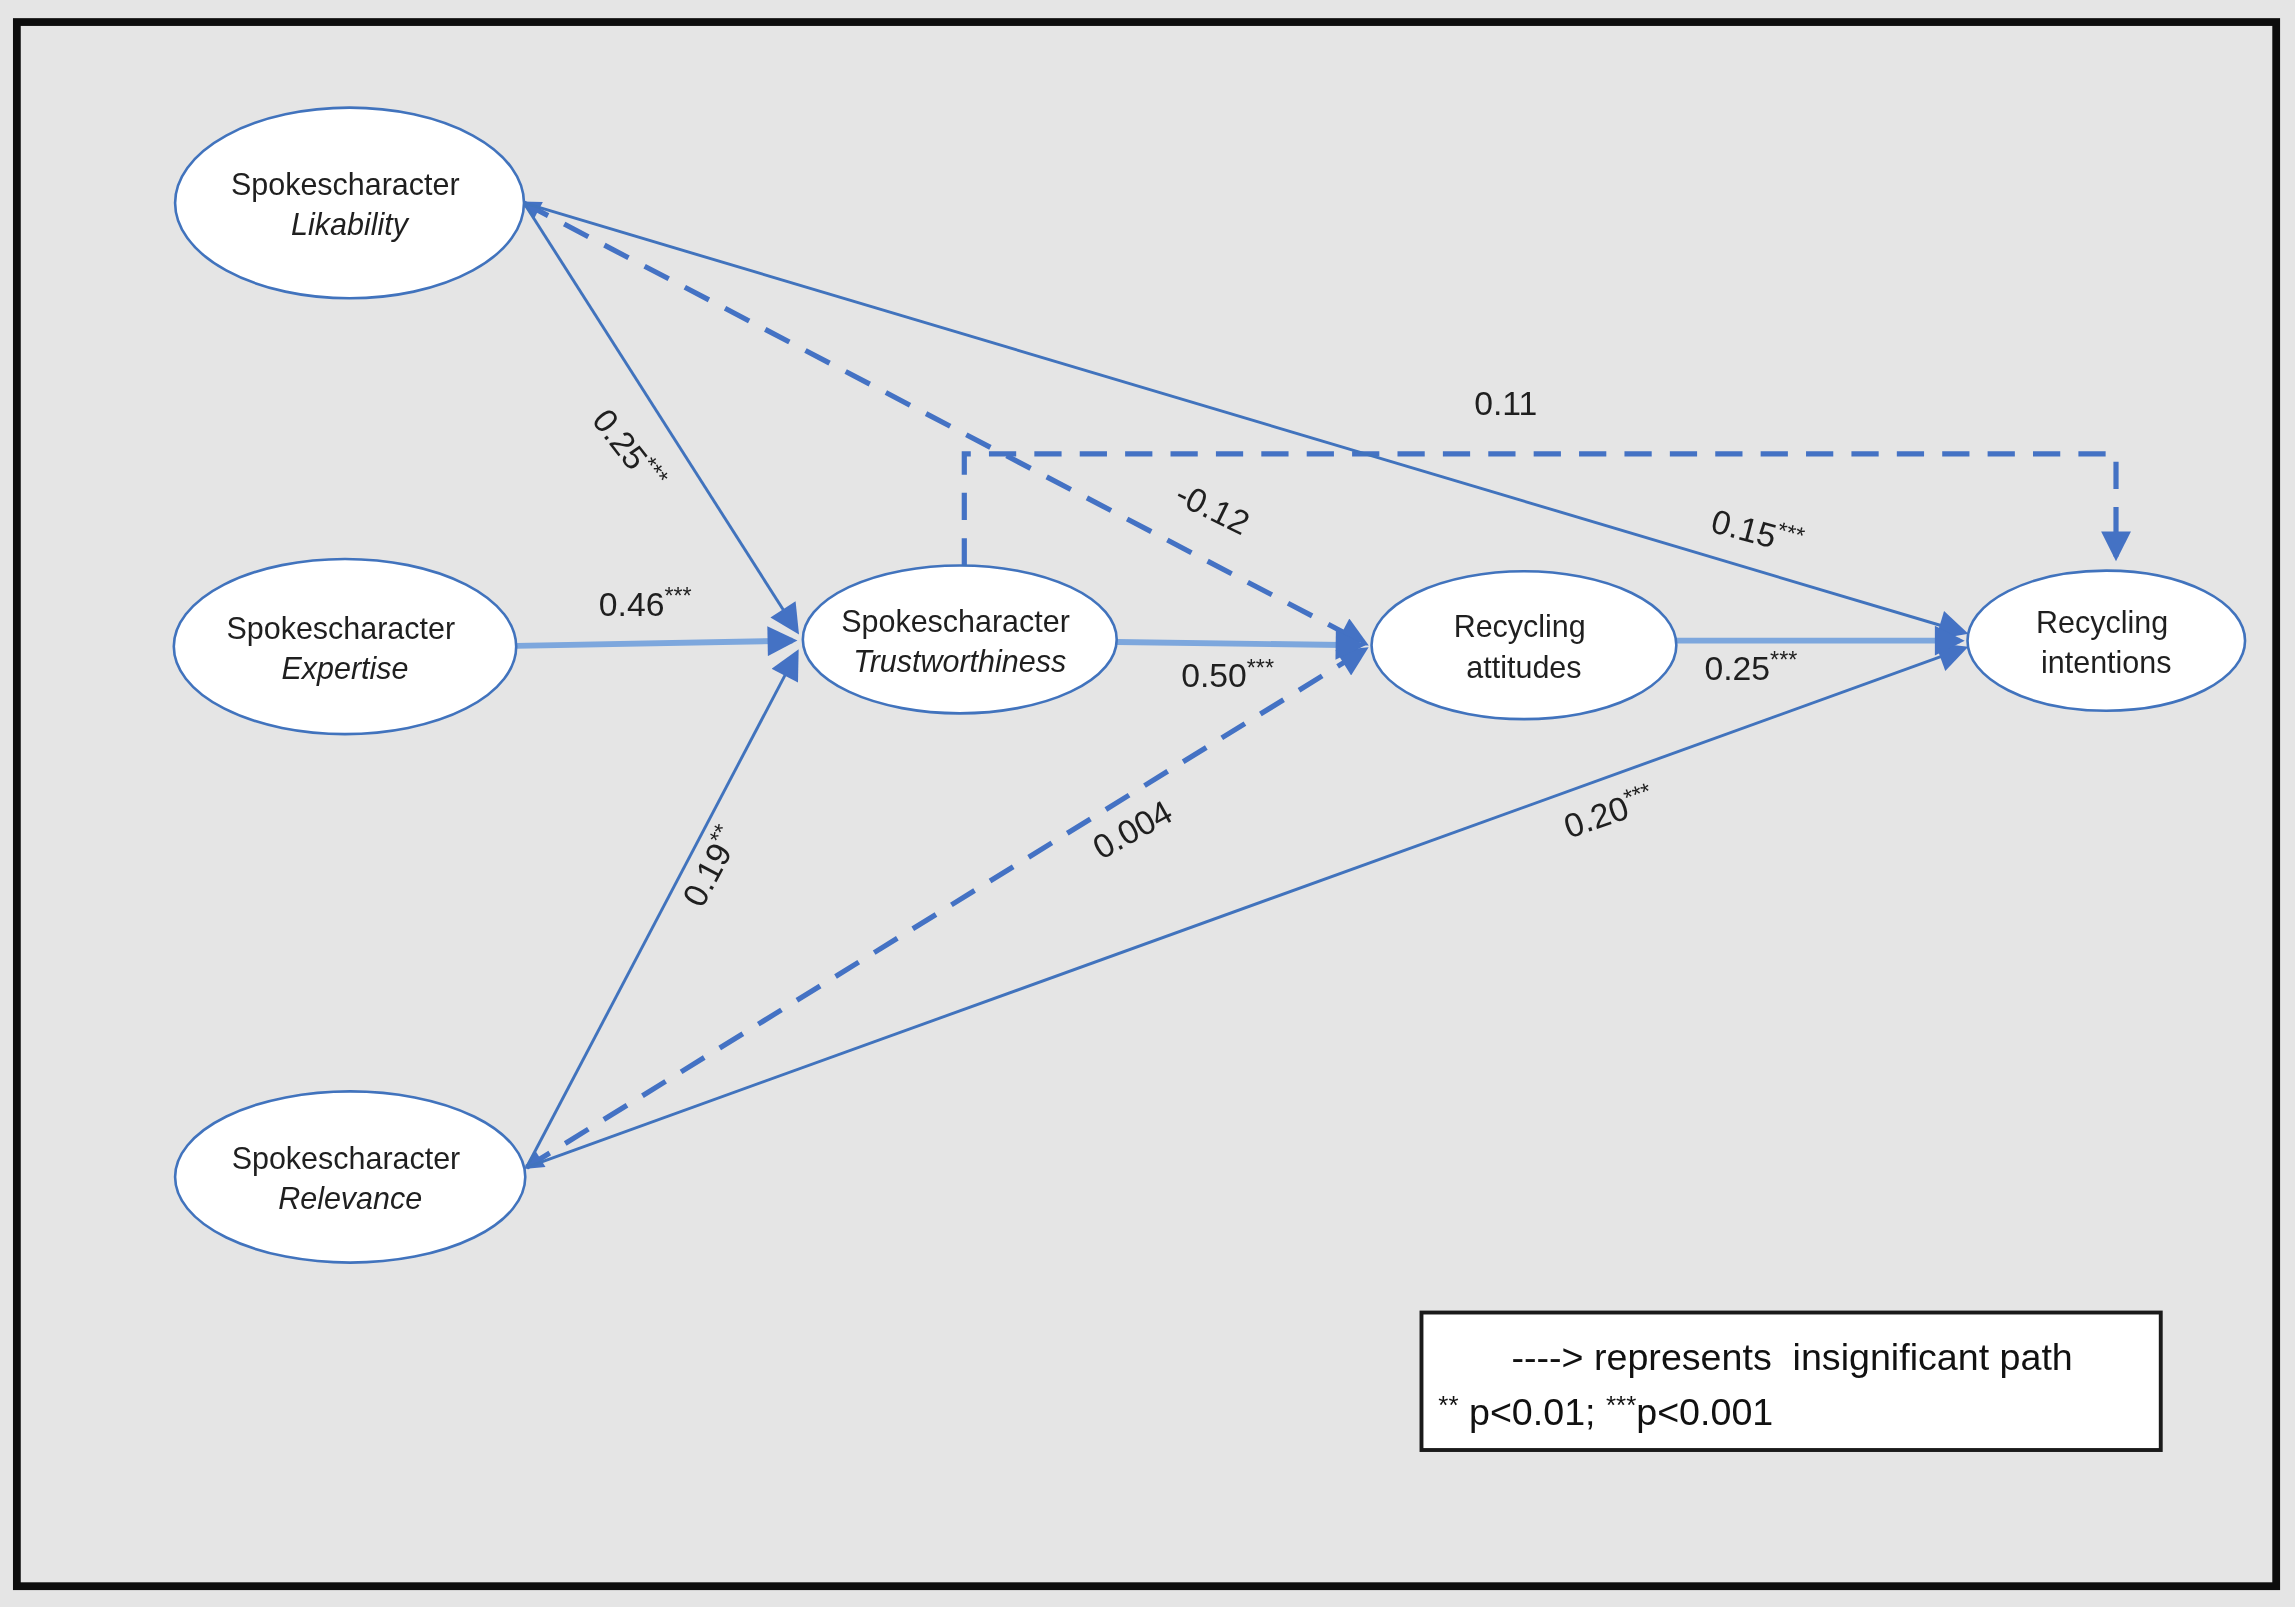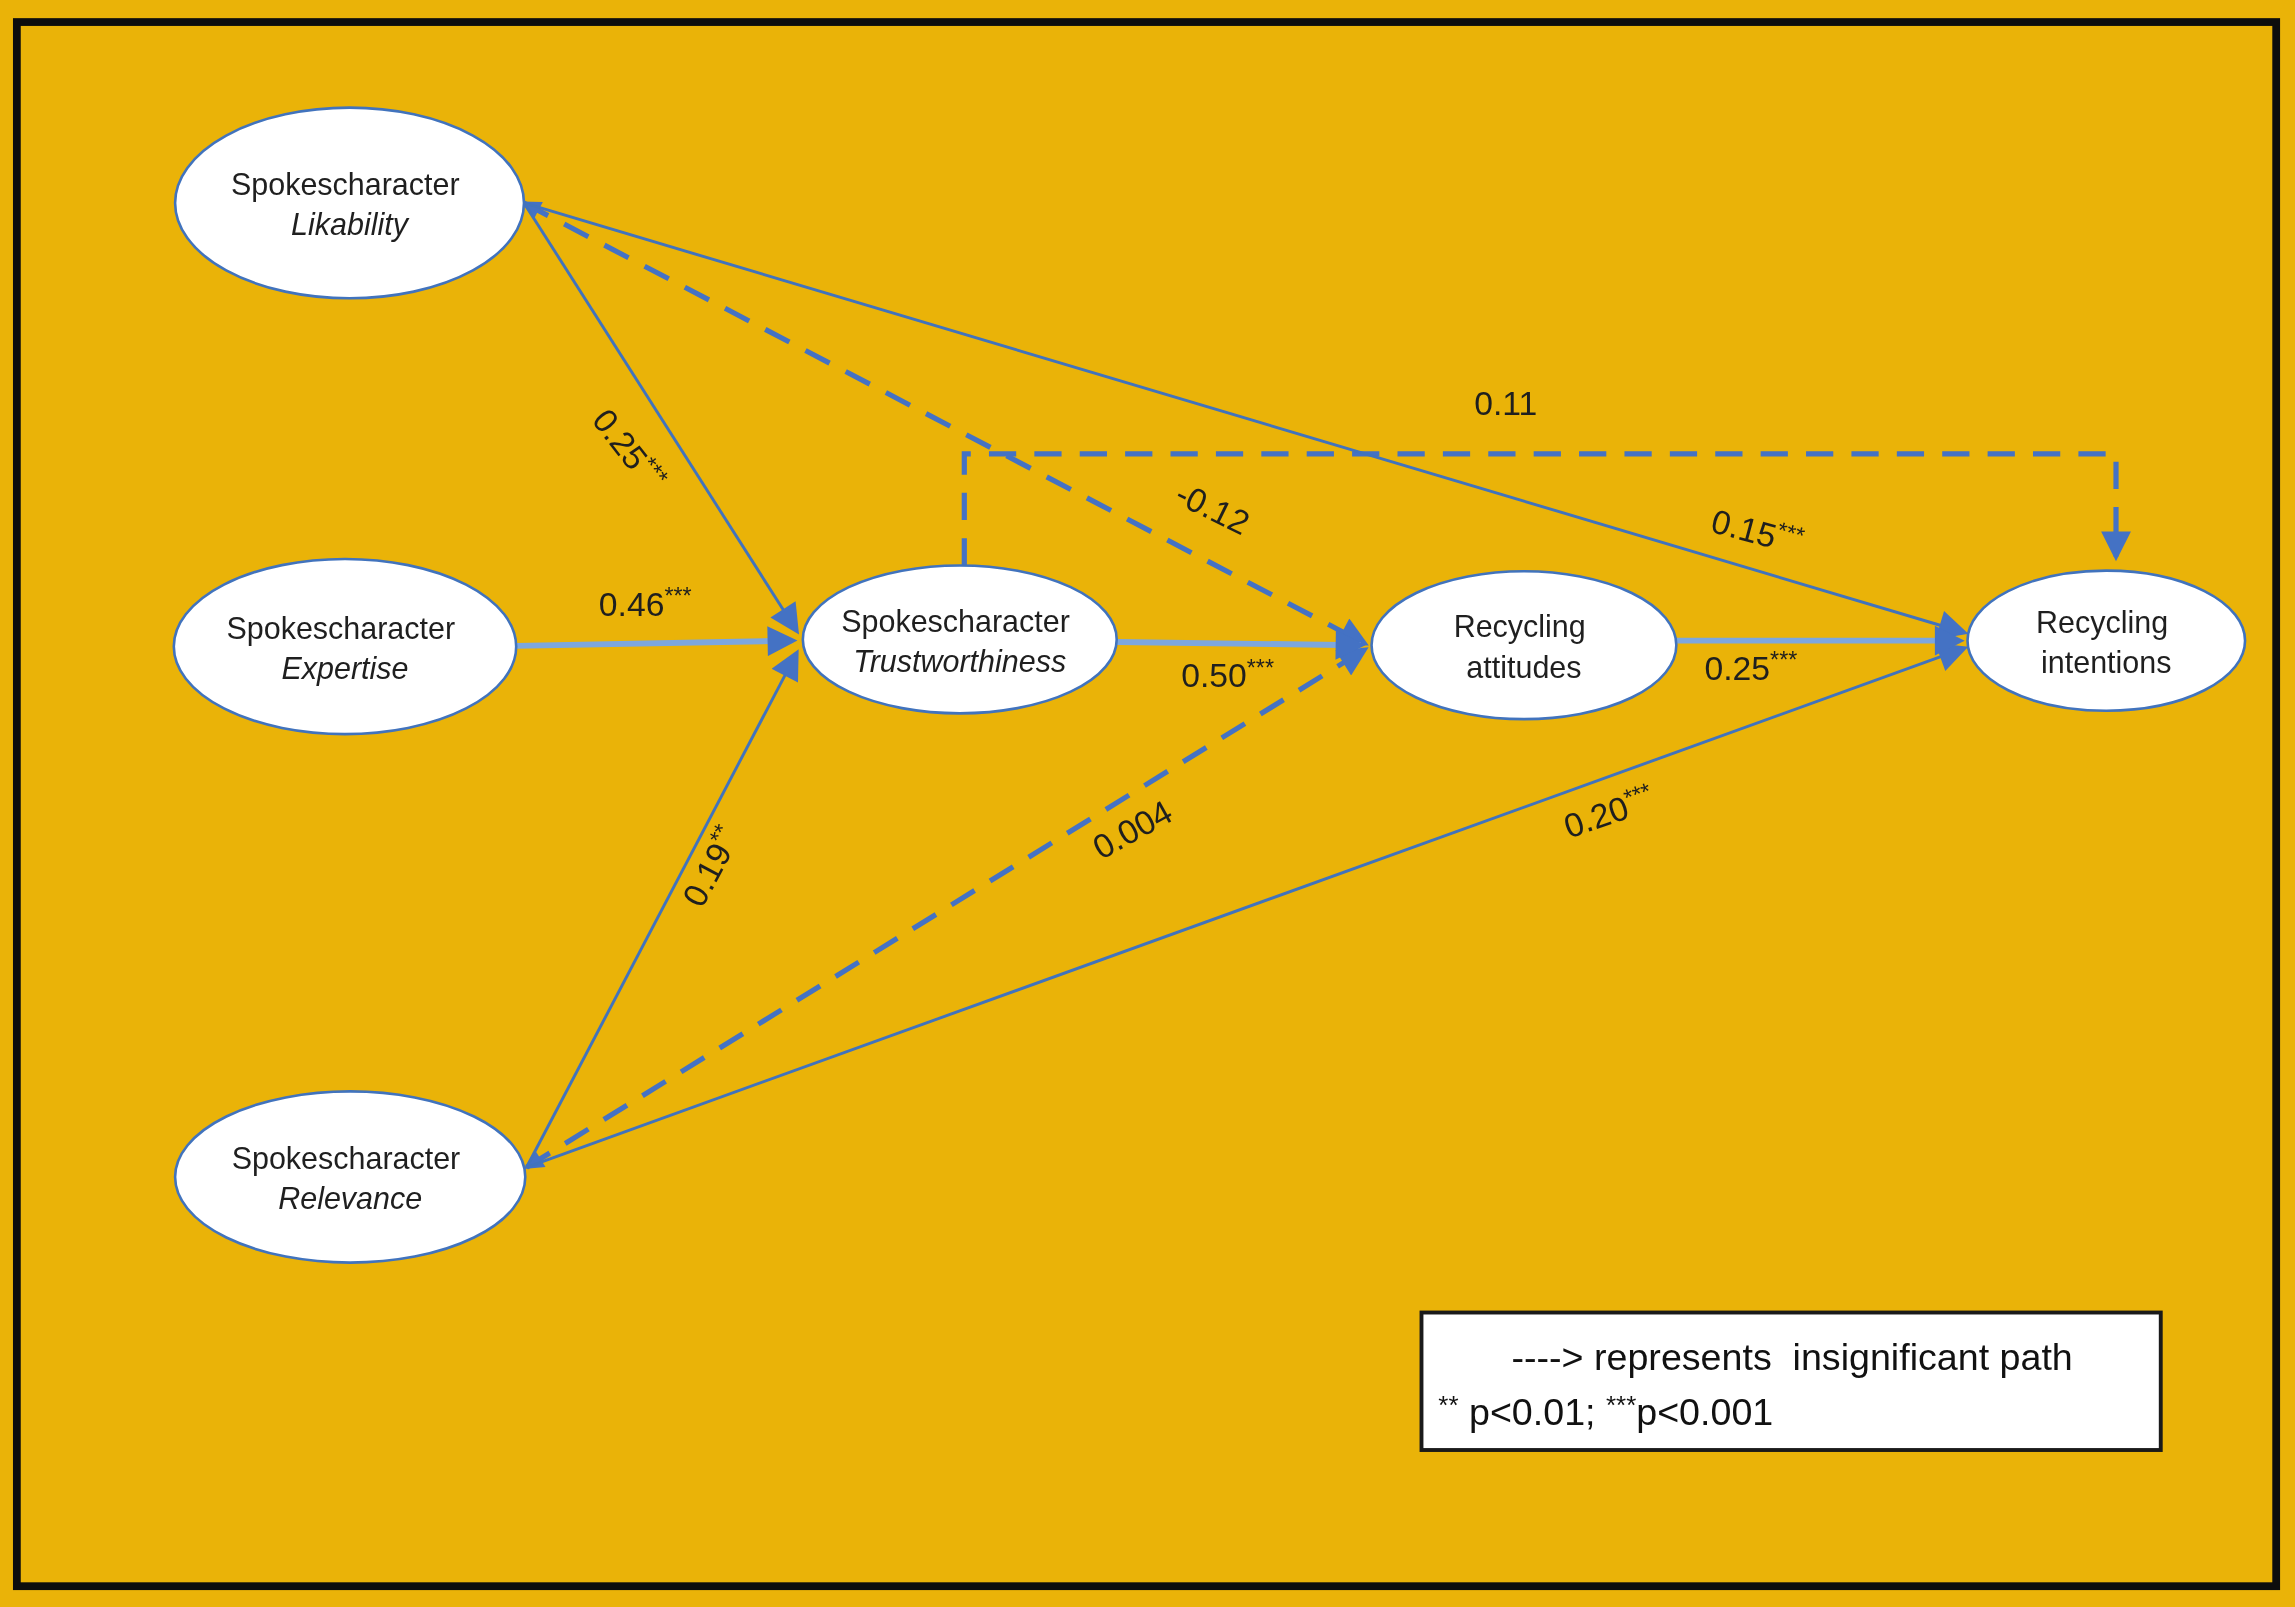--- a/index.html
+++ b/index.html
@@ -3,21 +3,21 @@
 <meta charset="utf-8">
 <style>
   html, body {
     margin: 0;
     padding: 0;
     background: #ffffff;
     font-family: "Liberation Sans", sans-serif;
   }
   .stage {
     width: 100%;
-    background: #eab308;
+    background: #e5e5e5;
   }
   svg { display: block; width: 100%; height: auto; }
 
   .node-ellipse { fill: #ffffff; stroke: #4173bd; stroke-width: 4; }
   .node-text {
     fill: #1f1f1f;
     font-size: 47px;
     font-family: "Liberation Sans", sans-serif;
   }
   .node-line2-italic { font-style: italic; }

